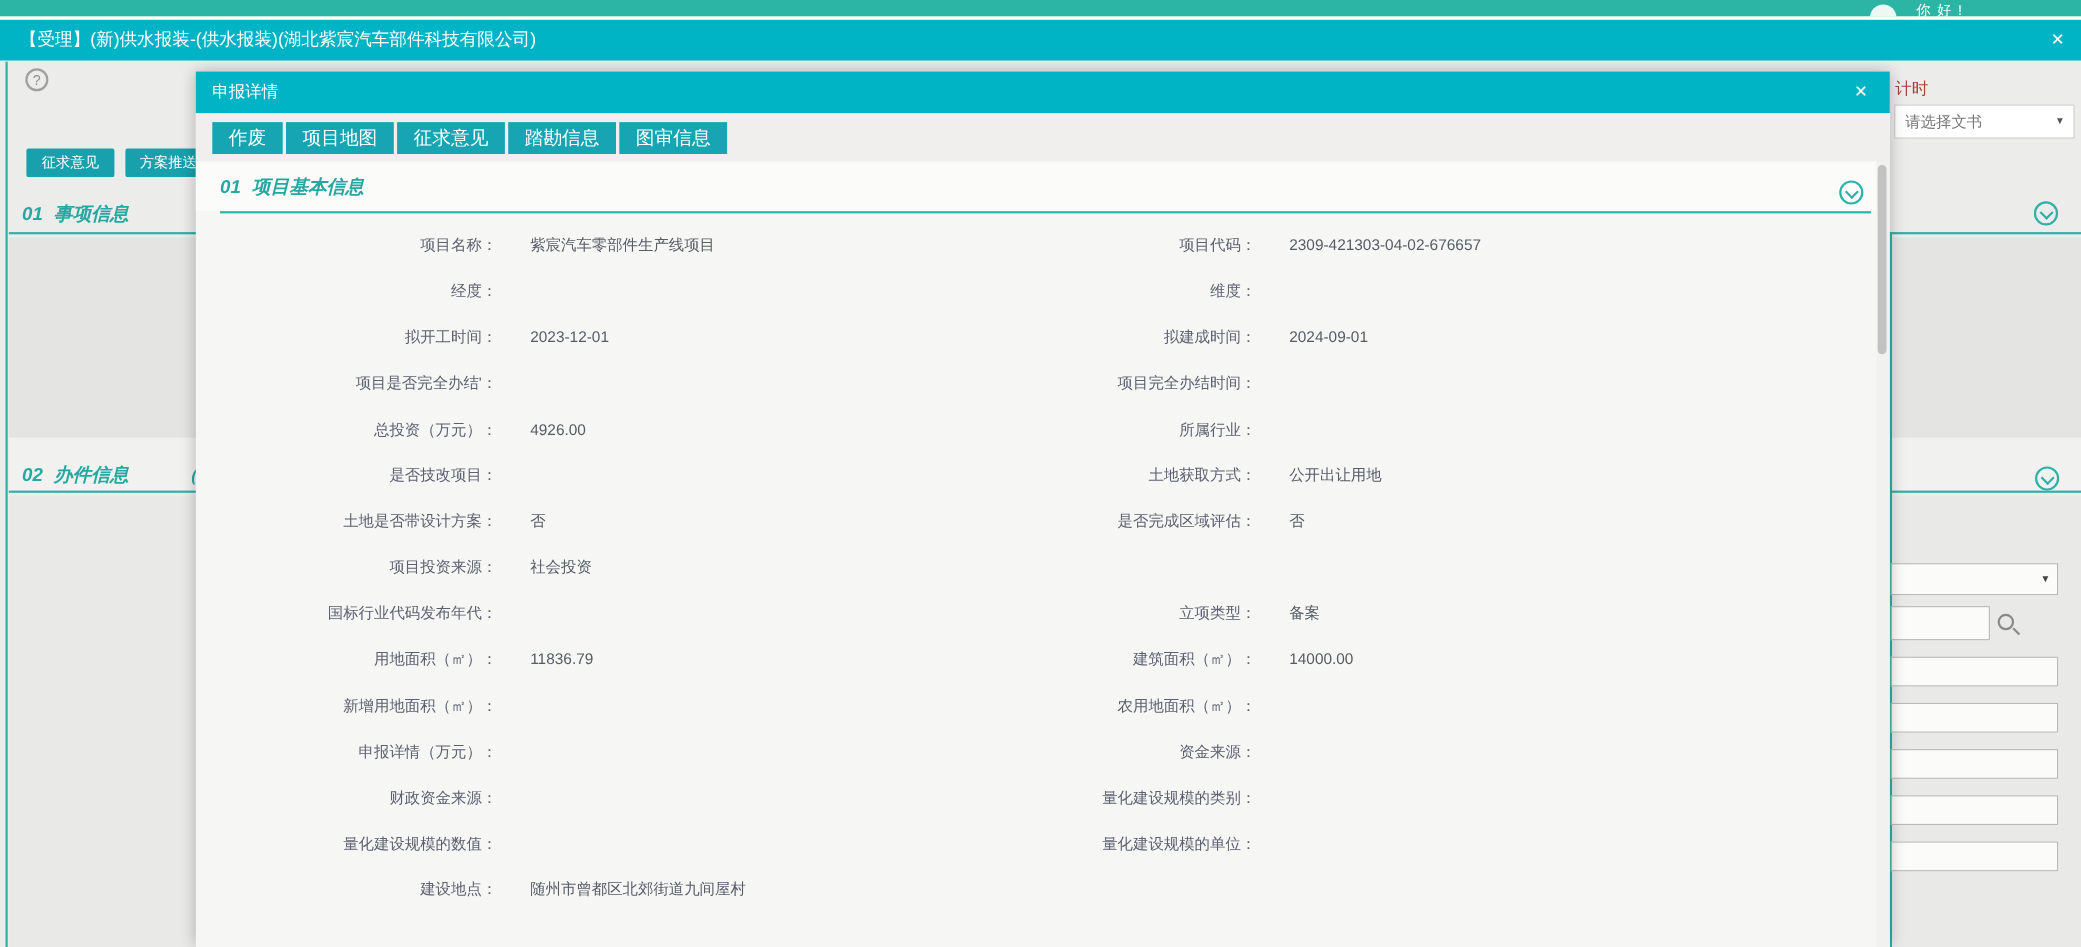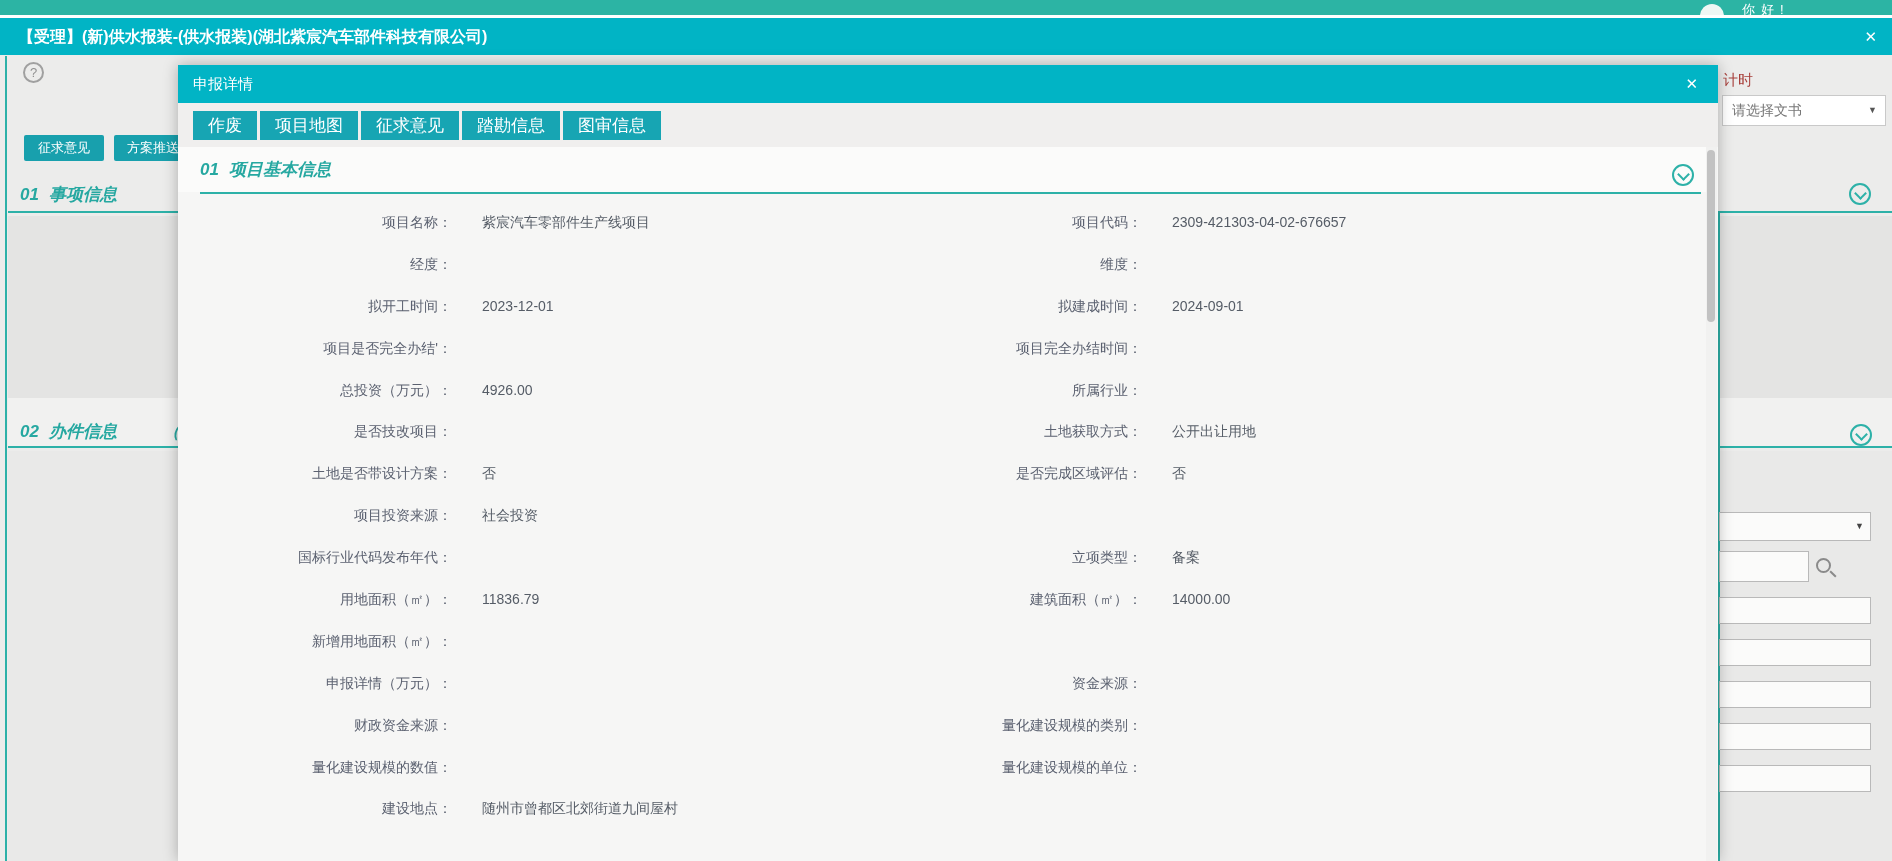--- a/index.html
+++ b/index.html
@@ -6,21 +6,21 @@
   html,body { width:1892px; height:861px; overflow:hidden; }
   body { font-family:"Liberation Sans","DejaVu Sans",sans-serif; }
   #app { position:relative; width:1892px; height:861px; background:#ececeb; overflow:hidden; }
 
   
   .strip { position:absolute; left:0; top:0; width:1892px; height:15px; background:#2cb4a4; overflow:hidden; }
   .strip .avatar { position:absolute; left:1700px; top:4px; width:24px; height:24px; border-radius:50%; background:#eef7f4; }
   .strip .greet { position:absolute; left:1742px; top:1px; color:#ffffff; font-size:13px; white-space:nowrap; letter-spacing:6px; }
   .gapline { position:absolute; left:0; top:15px; width:1892px; height:3px; background:#ffffff; }
   .titlebar { position:absolute; left:0; top:18px; width:1892px; height:37px; background:#01b4c5; }
-  .titlebar .wtitle { position:absolute; left:18px; top:0; line-height:37px; color:#fff; font-size:16px; font-weight:bold; white-space:nowrap; }
+  .titlebar .wtitle { position:absolute; left:18px; top:0; line-height:37px; color:#fff; font-size:16px; font-weight:normal; white-space:nowrap; }
   .titlebar .wclose { position:absolute; right:10px; top:0; line-height:37px; color:#fff; font-size:15px; padding:0 5px; cursor:pointer; }
 
   
   .leftline { position:absolute; left:5px; top:56px; width:2px; height:805px; background:#2db1a8; }
   .help { position:absolute; left:23px; top:62px; width:21px; height:21px; border:2px solid #a0a0a0; border-radius:50%; color:#909090; font-size:13px; text-align:center; line-height:17px; }
   .bg-btn { position:absolute; top:135px; height:26px; background:#18a0ad; color:#fff; font-size:13px; line-height:26px; text-align:center; border-radius:2px; }
   .bg-btn.b1 { left:24px; width:80px; }
   .bg-btn.b2 { left:114px; width:78px; }
   .graybox1 { position:absolute; left:8px; top:216px; width:1884px; height:182px; background:#e4e4e3; }
   .band2 { position:absolute; left:8px; top:398px; width:1884px; height:49px; background:#f1f1f0; }
@@ -240,20 +240,24 @@
           <div class="pair-r">
             <span class="lab2">建筑面积（㎡）：</span>
             <span class="val">14000.00</span>
           </div>
         </div>
         <div class="form-row">
           <div class="pair-l">
             <span class="lab">新增用地面积（㎡）：</span>
             <span class="val"></span>
           </div>
+          <div class="pair-r">
+            <span class="lab2">农用地面积（㎡）：</span>
+            <span class="val"></span>
+          </div>
         </div>
         <div class="form-row">
           <div class="pair-l">
             <span class="lab">申报详情（万元）：</span>
             <span class="val"></span>
           </div>
           <div class="pair-r">
             <span class="lab2">资金来源：</span>
             <span class="val"></span>
           </div>

